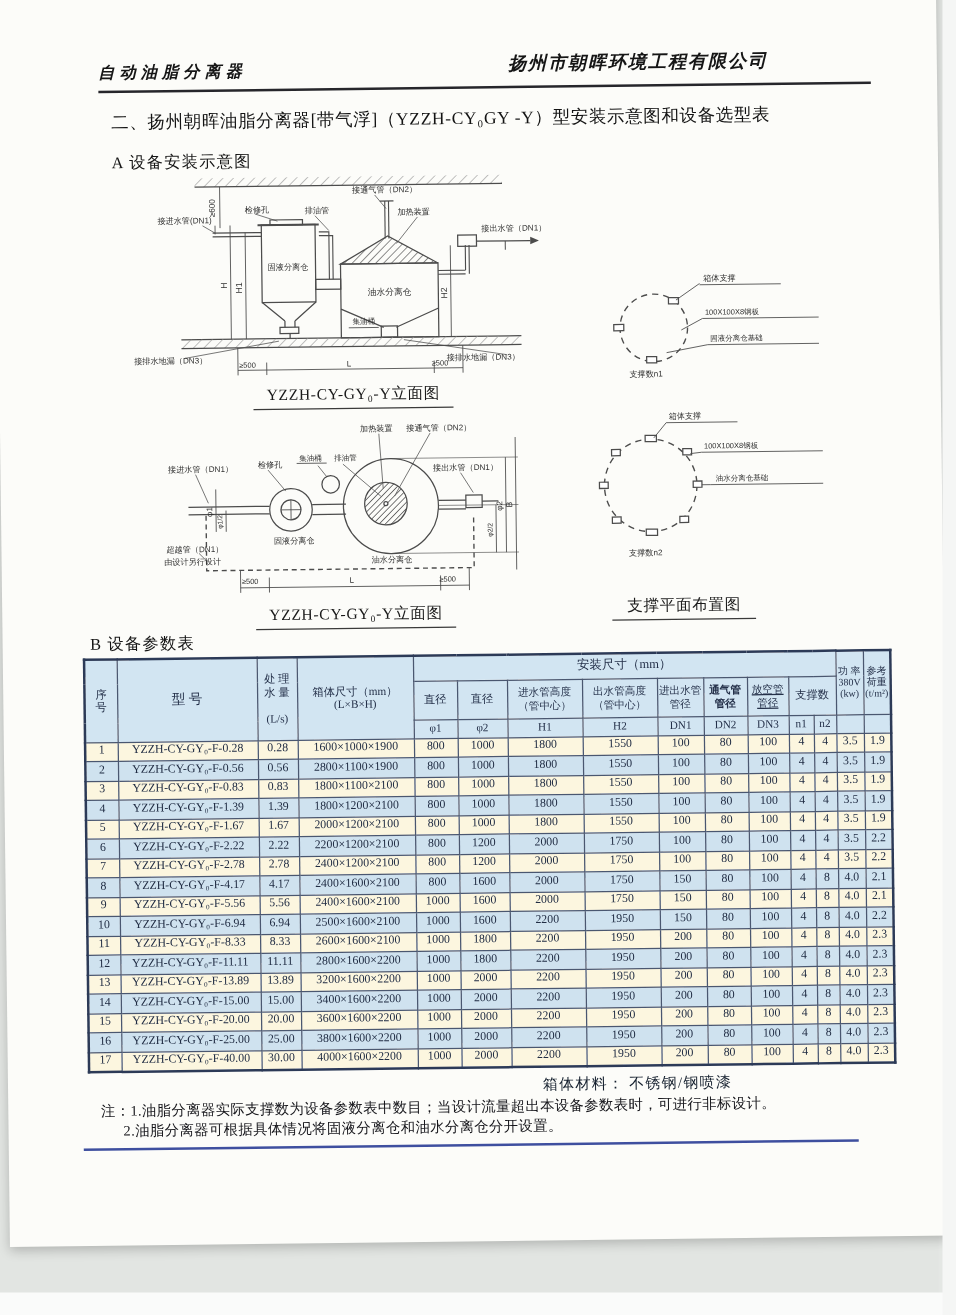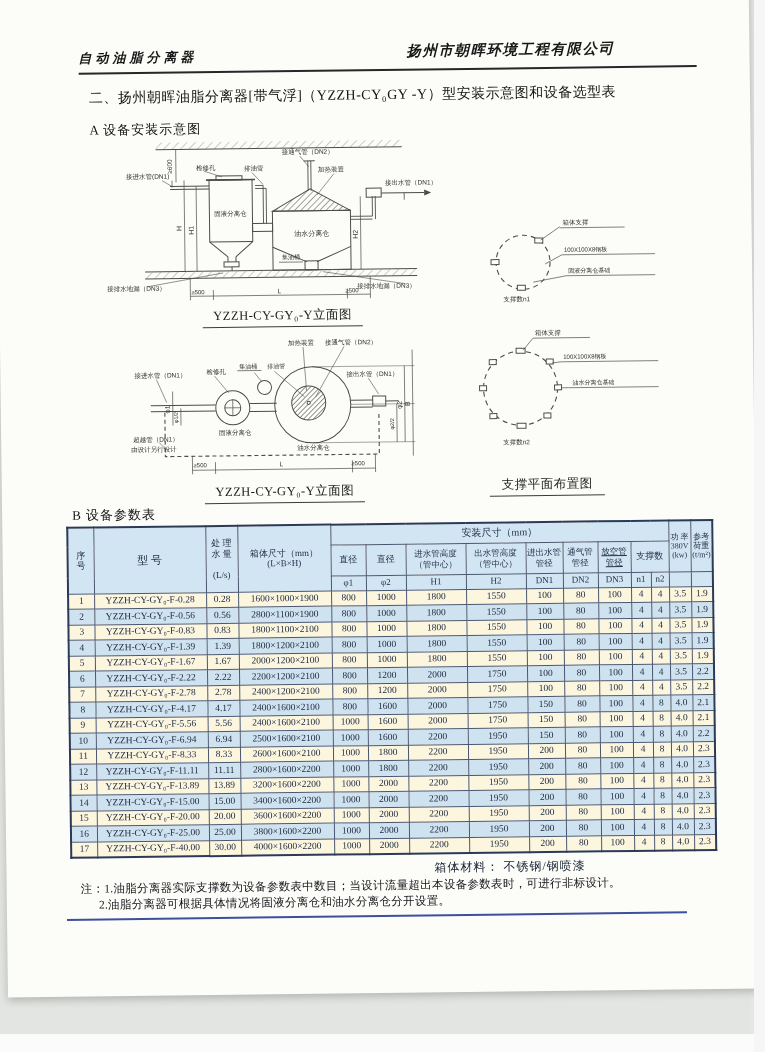--- a/index.html
+++ b/index.html
@@ -283,21 +283,21 @@
           </tr>
           <tr>
             <th class="pre">直径</th>
             <th class="pre">直径</th>
             <th class="pre" style="font-size:8.5px;">进水管高度
 （管中心）</th>
             <th class="pre" style="font-size:8.5px;">出水管高度
 （管中心）</th>
             <th class="pre" style="font-size:8.5px;">进出水管
 管径</th>
-            <th class="pre" style="font-size:8.5px;">通气管
+            <th class="pre" style="font-size:8.5px;font-weight:bold;">通气管
 管径</th>
             <th class="pre" style="font-size:8.5px;text-decoration:underline;">放空管
 管径</th>
             <th colspan="2">支撑数</th>
           </tr>
           <tr>
             <th>φ1</th>
             <th>φ2</th>
             <th>H1</th>
             <th>H2</th>

